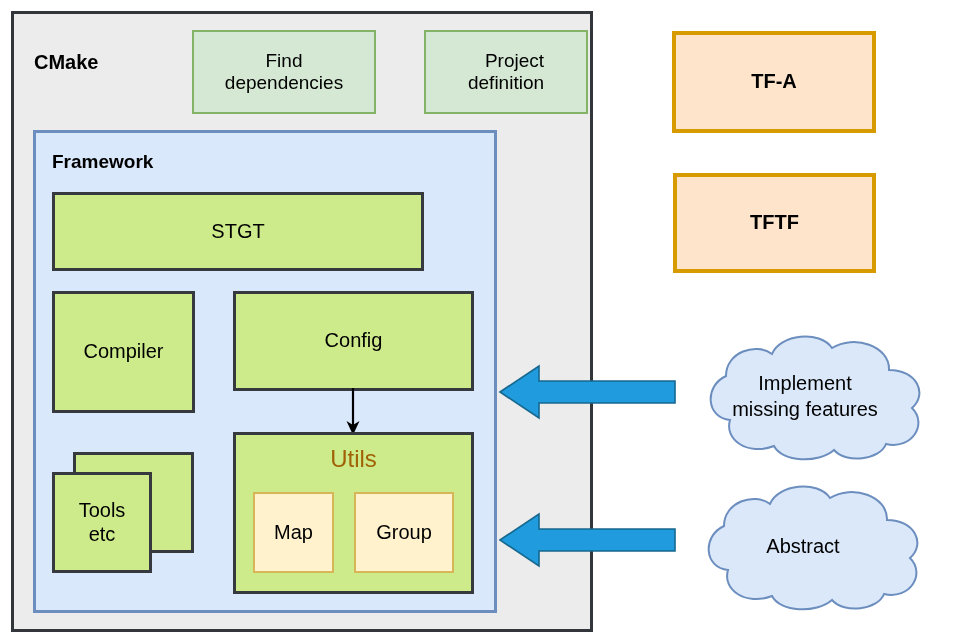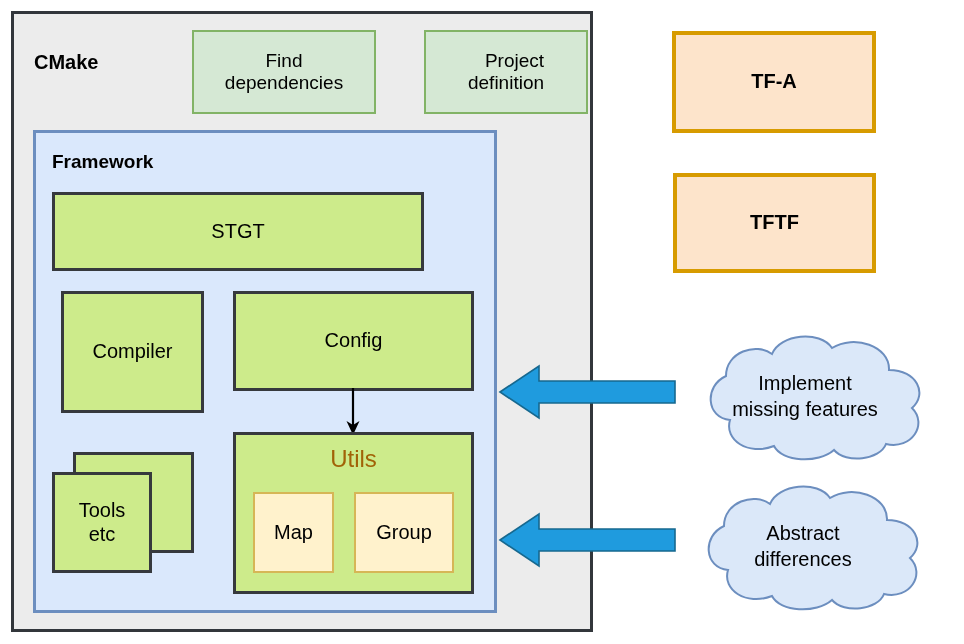--- a/index.html
+++ b/index.html
@@ -102,21 +102,20 @@
     left: 52px;
     top: 192px;
     width: 372px;
     height: 79px;
   }
   #compiler-box {
     left: 52px;
     top: 291px;
     width: 143px;
     height: 122px;
-    margin-left: 9px;
   }
   #config-box {
     left: 233px;
     top: 291px;
     width: 241px;
     height: 100px;
   }
 
   
   #config-to-utils-arrow {
@@ -334,17 +333,16 @@
                C 180 6, 216 18, 215 42
                C 243 42, 254 66, 238 80
                C 254 96, 238 122, 212 116
                C 206 132, 172 136, 160 122
                C 144 136, 108 134, 100 118
                C 74 128, 50 112, 56 92
                C 32 90, 30 58, 52 48 Z" fill="#DBE8F9" stroke="#6C8EBF" stroke-width="2"></path>
     </svg>
     <div class="cloud-text">
       <span>Abstract</span>
-      <span>differences</span>
     </div>
   </div>
 
 </div>
 
 </body></html>

